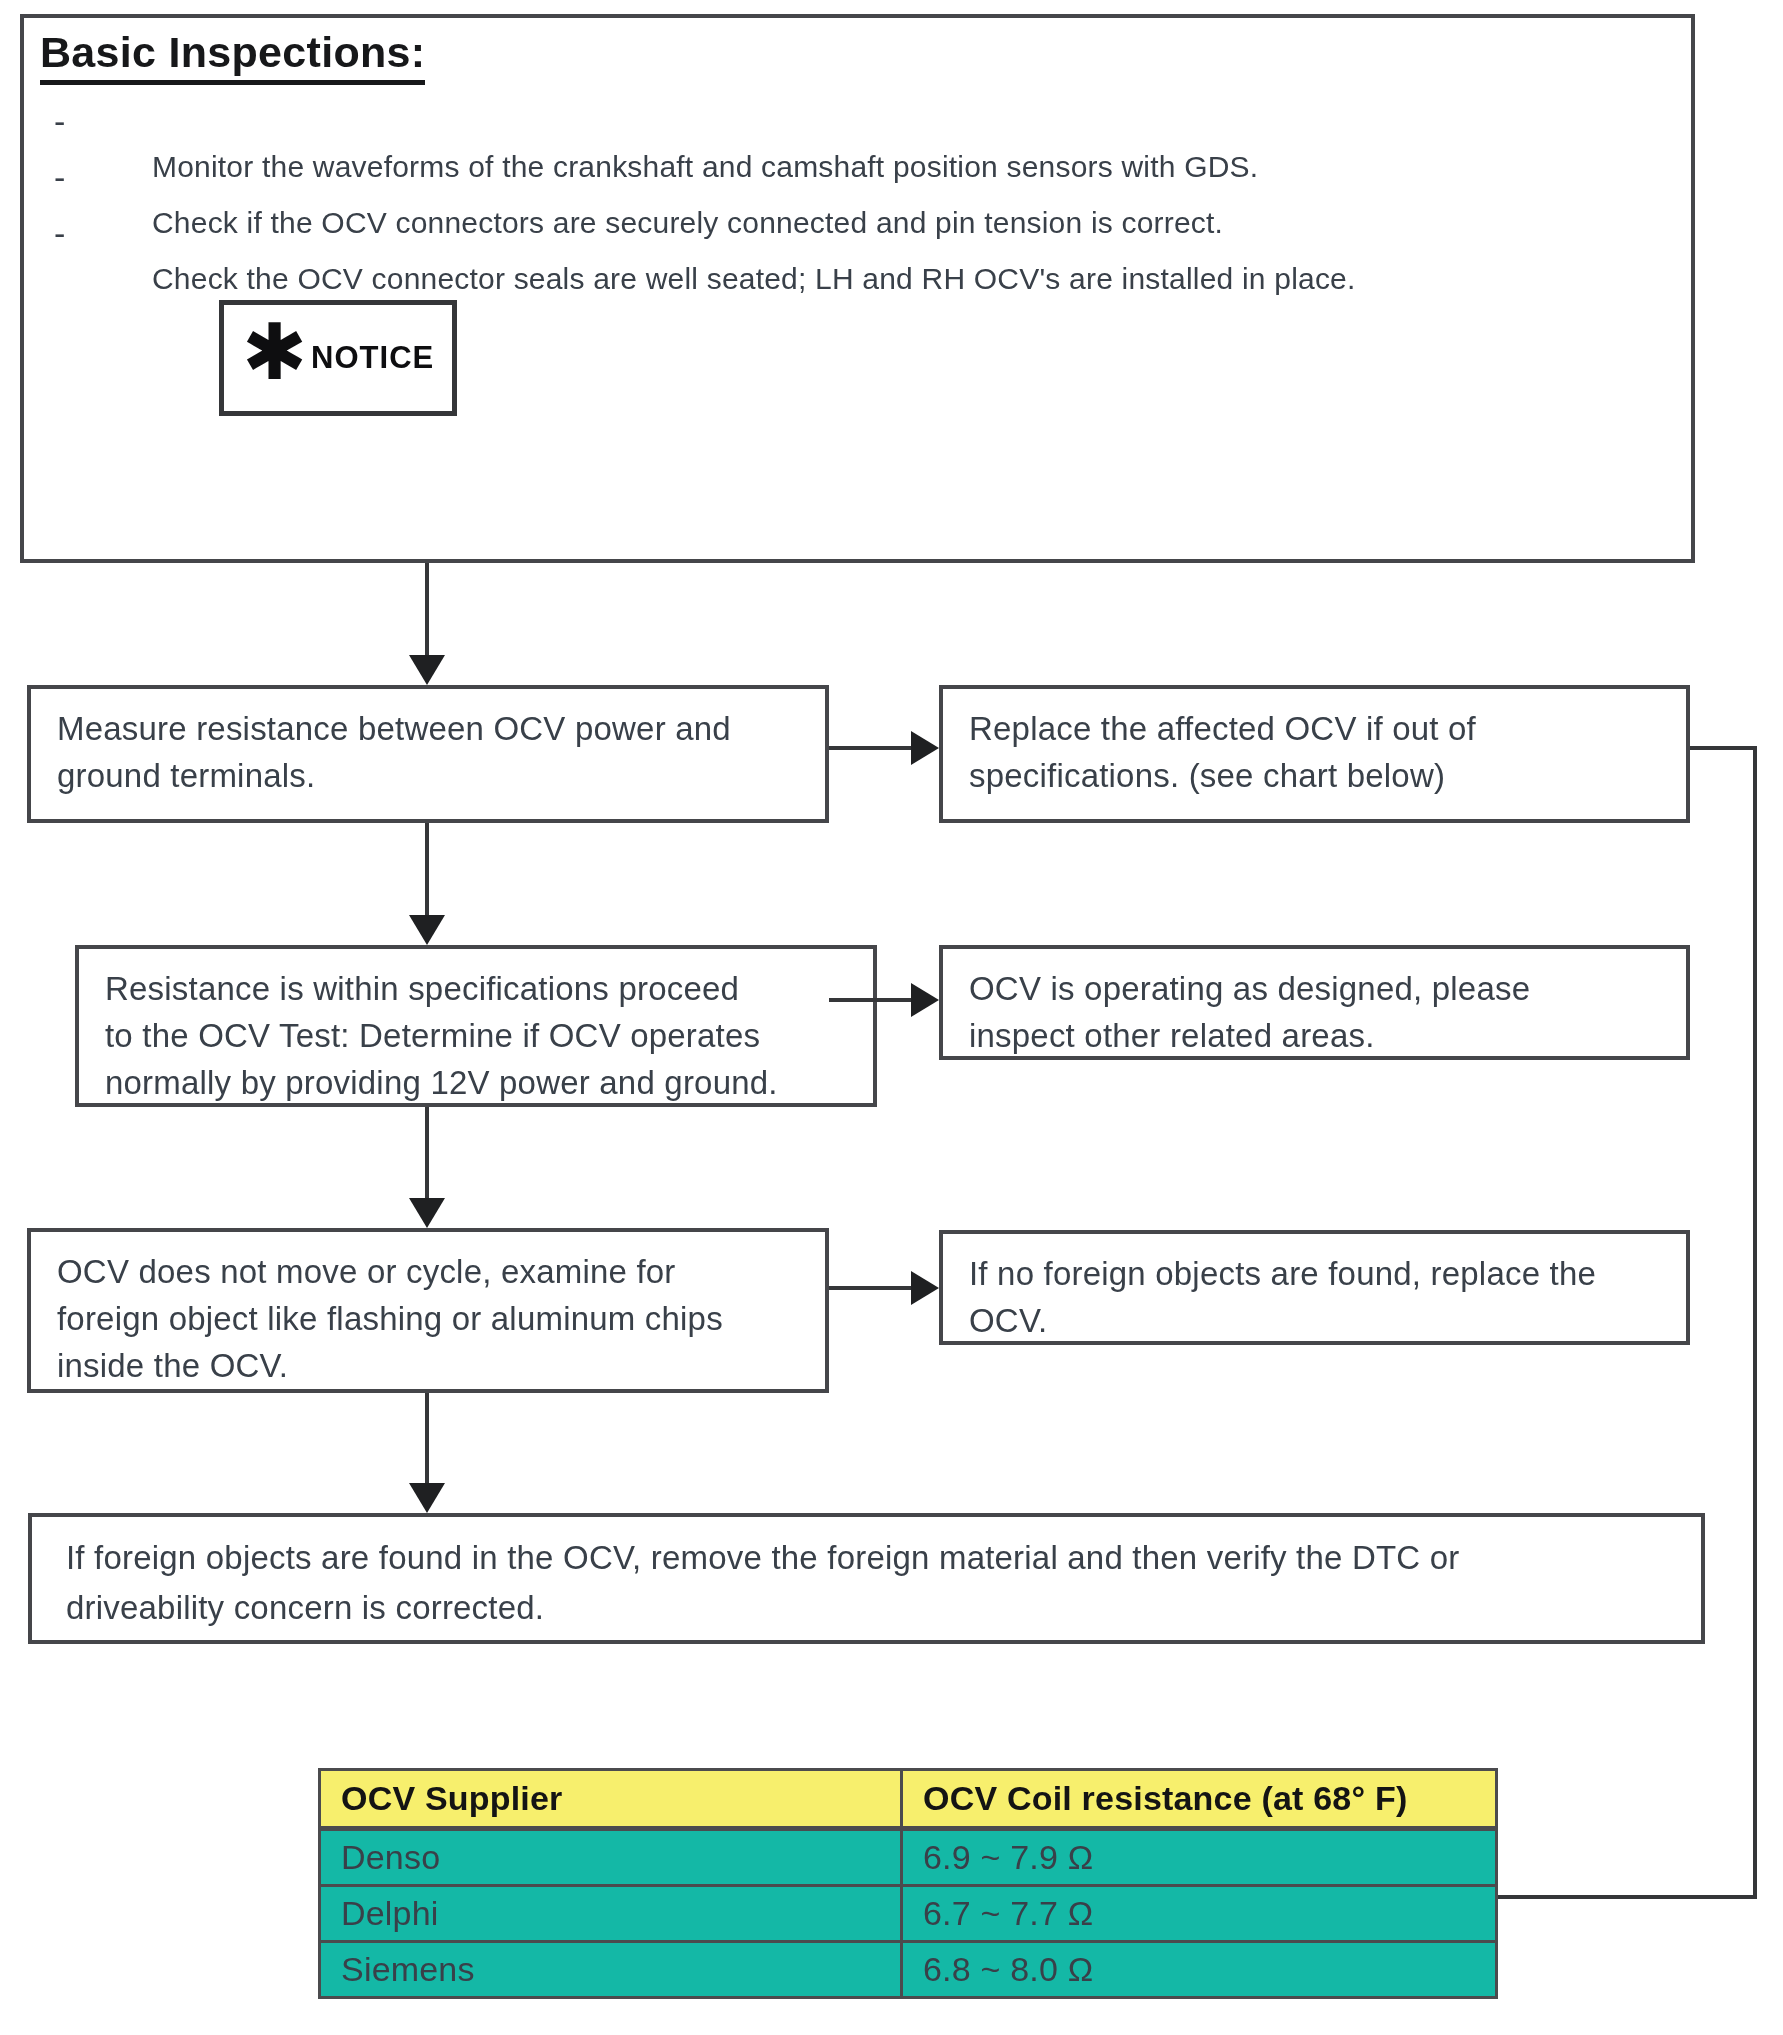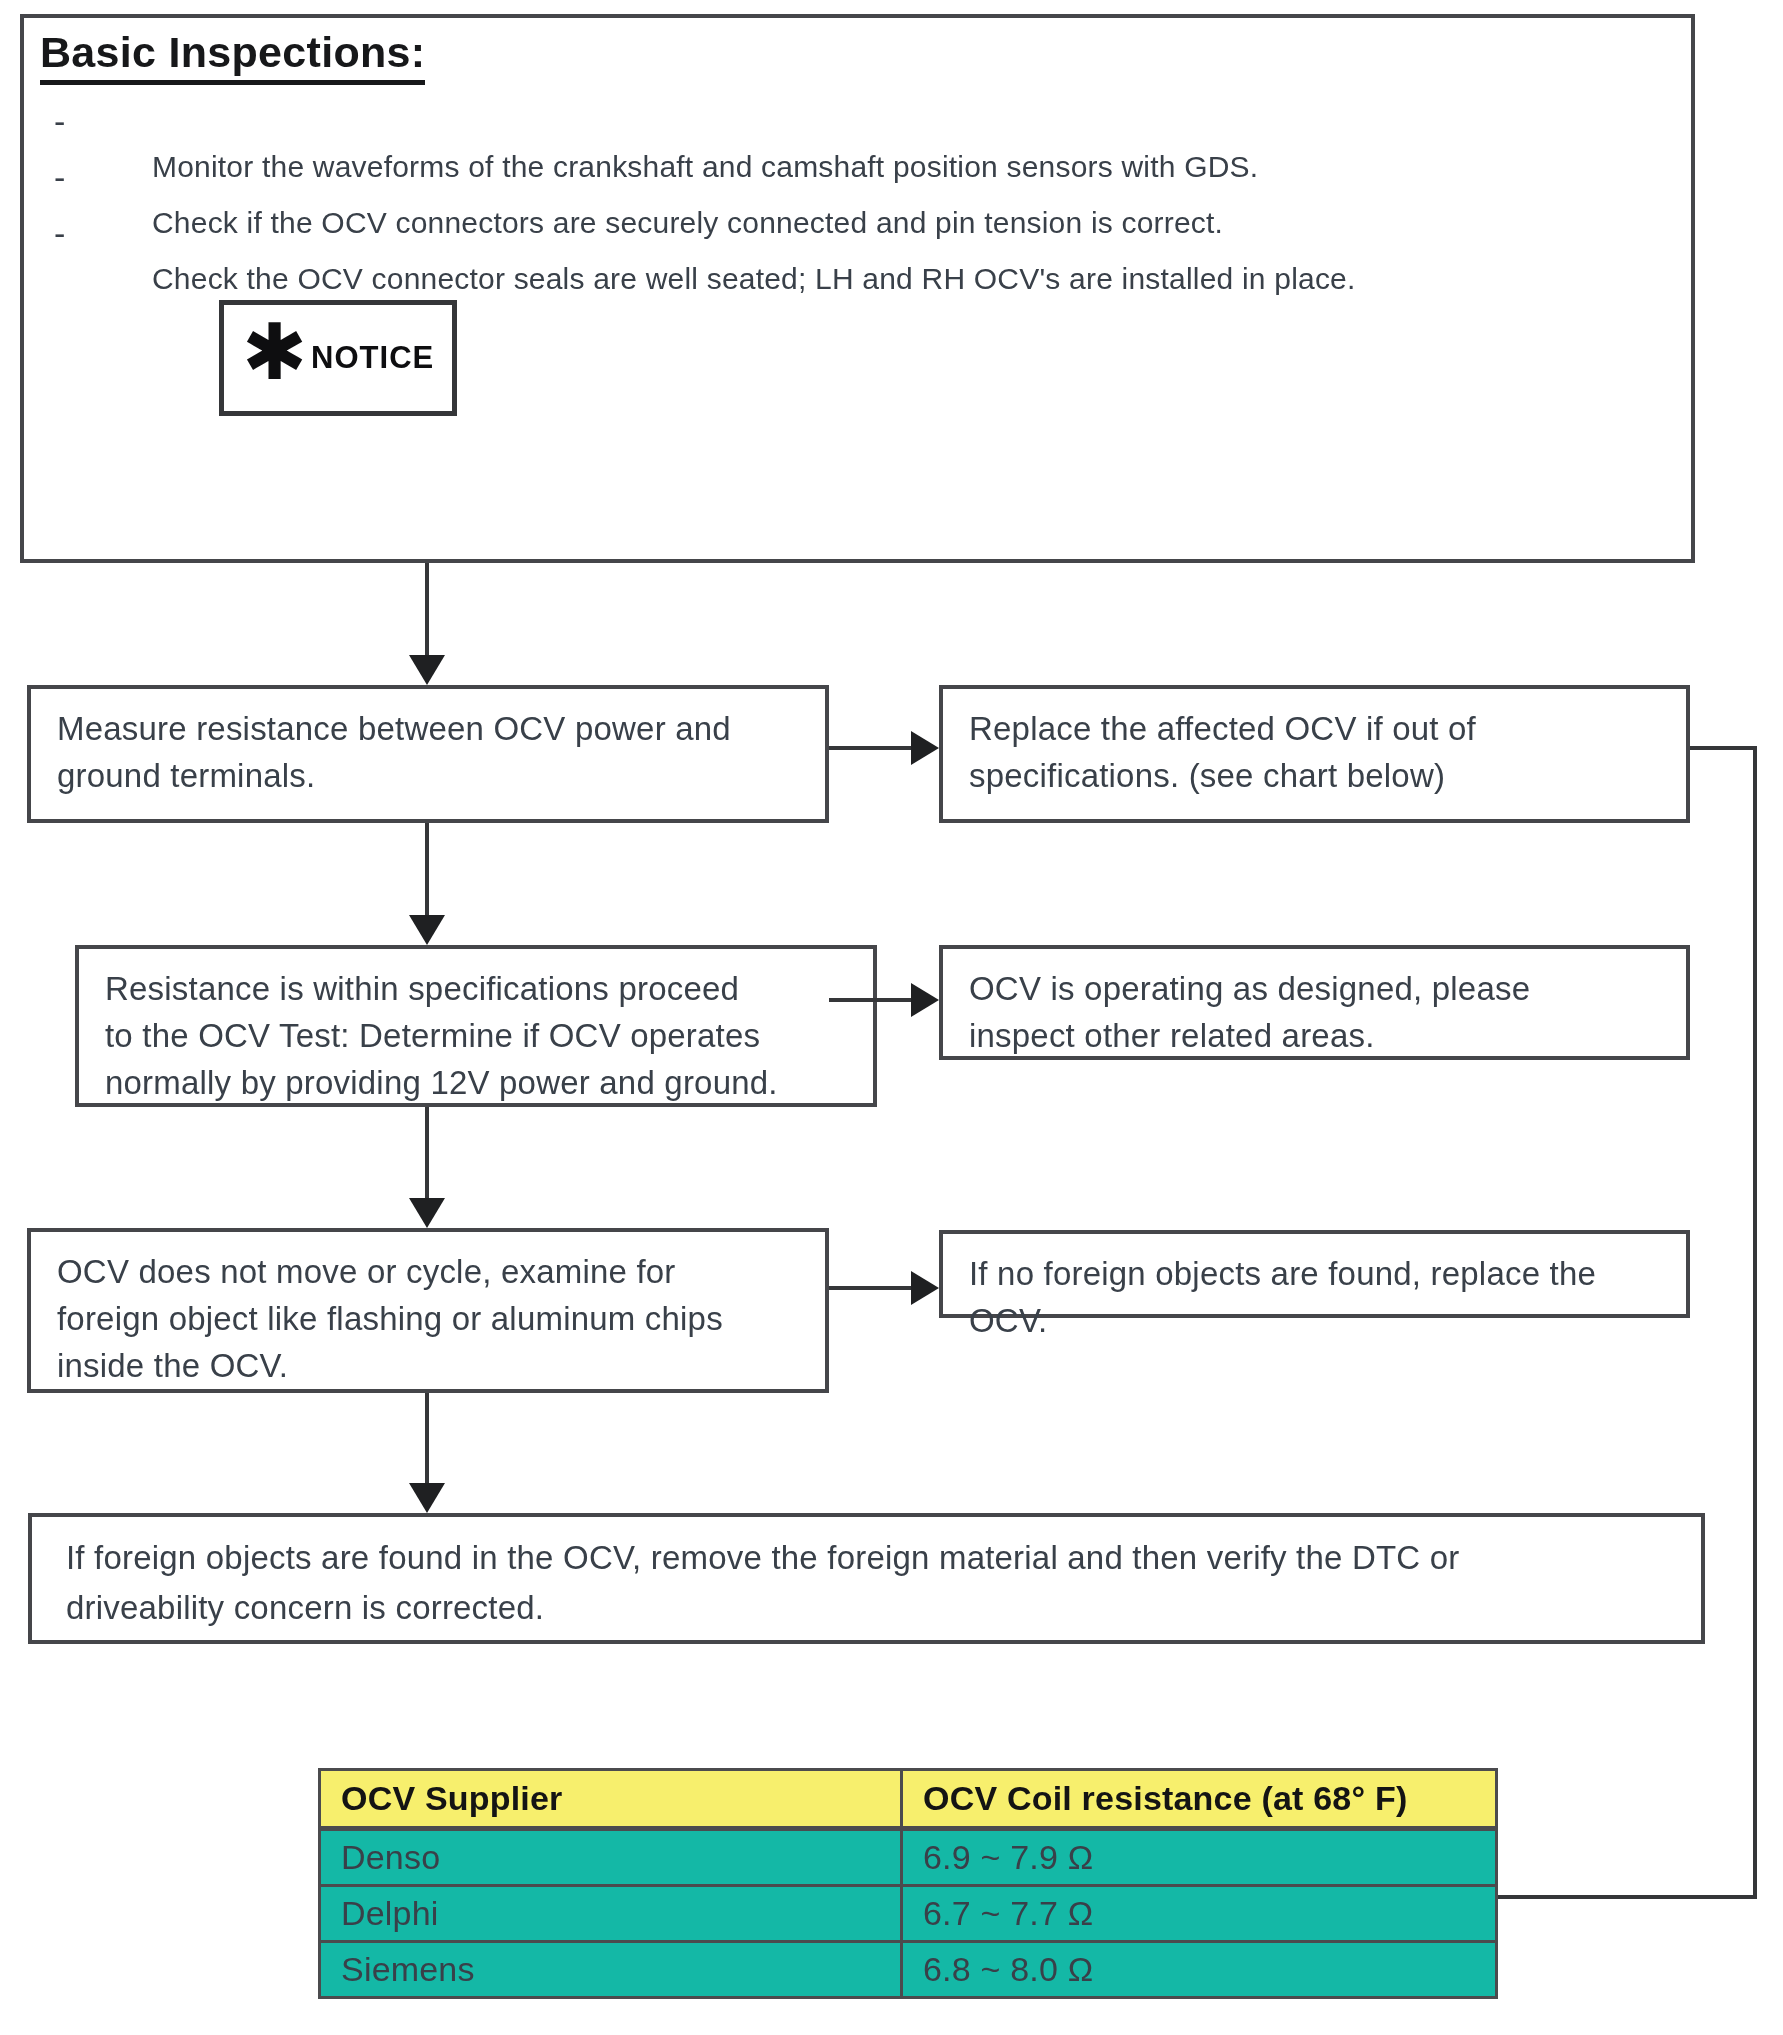--- a/index.html
+++ b/index.html
@@ -121,21 +121,21 @@
   <div class="vline" style="left:425px;top:1107px;height:91px;"></div>
   <div class="tri-down" style="left:409px;top:1198px;"></div>
 
   <div class="box" style="left:27px;top:1228px;width:802px;height:165px;">
     <div class="flow-text">OCV does not move or cycle, examine for
 foreign object like flashing or aluminum chips
 inside the OCV.</div>
   </div>
   <div class="hline" style="left:829px;top:1286px;width:83px;"></div>
   <div class="tri-right" style="left:911px;top:1271px;"></div>
-  <div class="box" style="left:939px;top:1230px;width:751px;height:88px;">
+  <div class="box" style="left:939px;top:1230px;width:751px;height:115px;">
     <div class="flow-text">If no foreign objects are found, replace the
 OCV.</div>
   </div>
 
   <div class="vline" style="left:425px;top:1393px;height:90px;"></div>
   <div class="tri-down" style="left:409px;top:1483px;"></div>
 
   <div class="box" style="left:28px;top:1513px;width:1677px;height:131px;">
     <div class="flow-text" style="padding-left:34px;line-height:50px;">If foreign objects are found in the OCV, remove the foreign material and then verify the DTC or
 driveability concern is corrected.</div>

